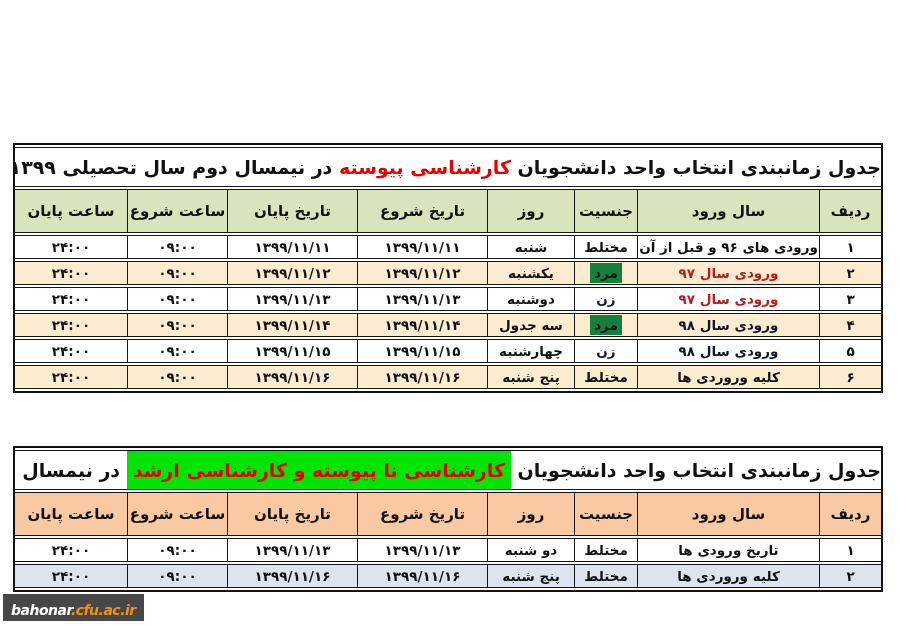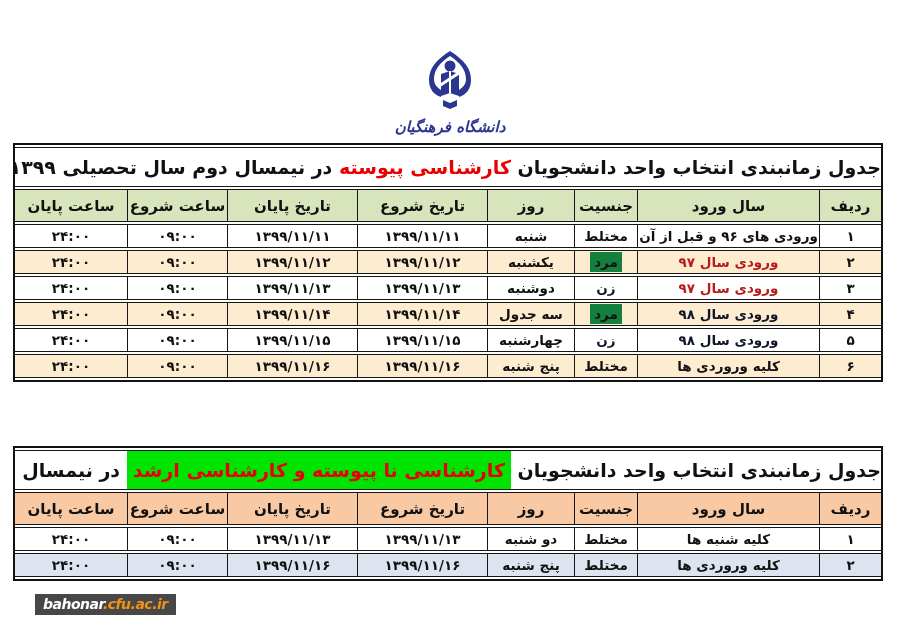--- a/index.html
+++ b/index.html
@@ -17,57 +17,46 @@
   .tbl1 { top:143px; }
   .tbl2 { top:446px; }
   table { width:100%; table-layout:fixed; border:2px solid #111;
     border-collapse:separate; border-spacing:0 2px; background:#fff; }
   td, th { border:1.5px solid #161616; border-left:none; overflow:hidden;
     text-align:center; vertical-align:middle; font-weight:700; color:#111;
     white-space:nowrap; }
   tr > td:first-child, tr > th:first-child { border-right:none; }
   td.title-cell { border-right:none; border-left:none; height:40px;
     font-size:19px; background:#fff; }
-  th { height:33px; font-size:15px; }
+  th { height:44px; font-size:15px; }
   td { height:24px; font-size:13.5px; }
   .tbl1 th { background:#d8e4bc; }
   .tbl2 th { background:#f9c9a3; }
   .row-cream td { background:#fdecd0; }
   .row-white td { background:#ffffff; }
   .row-blue  td { background:#dde4f0; }
 
   .hl-red   { color:#e80000; }
   .hl-green { background:#00e404; color:#e80000; padding:8px 6px; }
   .c-purple { color:#b91c1c; }
   .c-red    { color:#0f172a; }
   .hl-cyan  { background:#15803d; padding:2px 4px; display:inline-block; }
 
   
   .watermark { position:absolute; left:3px; top:594px; background:#474747;
-    padding:2px 8px 3px 8px; font-style:italic; font-weight:700; font-size:14px;
-    letter-spacing:-0.5px; direction:ltr;margin-left:32px; }
+    padding:8px 8px 3px 8px; font-style:italic; font-weight:700; font-size:14px;
+    letter-spacing:-0.5px; direction:ltr; }
   .watermark .w1 { color:#ffffff; }
   .watermark .w2 { color:#ef9215; }
 </style>
 </head>
 <body>
 
 <div class="page">
 
-  <div class="logo-wrap">
-    <svg width="70" height="62" viewBox="0 0 70 62">
-      <path d="M35 1 C21 10 14 18 14 30 C14 39 19 45 26 47 L26 40 C21 37 19 33 19 29 C19 19 26 12 35 6 C44 12 51 19 51 29 C51 33 49 37 44 40 L44 47 C51 45 56 39 56 30 C56 18 49 10 35 1 Z" fill="#2b3690"></path>
-      <circle cx="35" cy="16" r="5.5" fill="#2b3690"></circle>
-      <path d="M26 24 L35 21 L44 24 L44 46 L35 43 L26 46 Z" fill="#2b3690"></path>
-      <path d="M35 21 L35 43" stroke="#ffffff" stroke-width="2"></path>
-      <path d="M24 36 L47 21" stroke="#ffffff" stroke-width="3"></path>
-      <path d="M28 50 L35 53 L42 50 L42 56 L35 59 L28 56 Z" fill="#2b3690"></path>
-    </svg>
-    <div class="logo-text">دانشگاه فرهنگیان</div>
-  </div>
 
   <div class="tblbox tbl1">
     <table>
       <colgroup>
         <col style="width:61px">
           <col style="width:182px">
           <col style="width:63px">
           <col style="width:87px">
         <col style="width:130px">
           <col style="width:130px">
@@ -173,21 +162,21 @@
         <th>سال ورود</th>
         <th>جنسیت</th>
         <th>روز</th>
         <th>تاریخ شروع</th>
         <th>تاریخ پایان</th>
         <th>ساعت شروع</th>
         <th>ساعت پایان</th>
       </tr>
       <tr class="row-white">
         <td>۱</td>
-        <td>کلیه شنبه ها</td>
+        <td>تاریخ ورودی ها</td>
         <td>مختلط</td>
         <td>دو شنبه</td>
         <td>۱۳۹۹/۱۱/۱۳</td>
         <td>۱۳۹۹/۱۱/۱۳</td>
         <td>۰۹:۰۰</td>
         <td>۲۴:۰۰</td>
       </tr>
       <tr class="row-blue">
         <td>۲</td>
         <td>کلیه وروردی ها</td>

